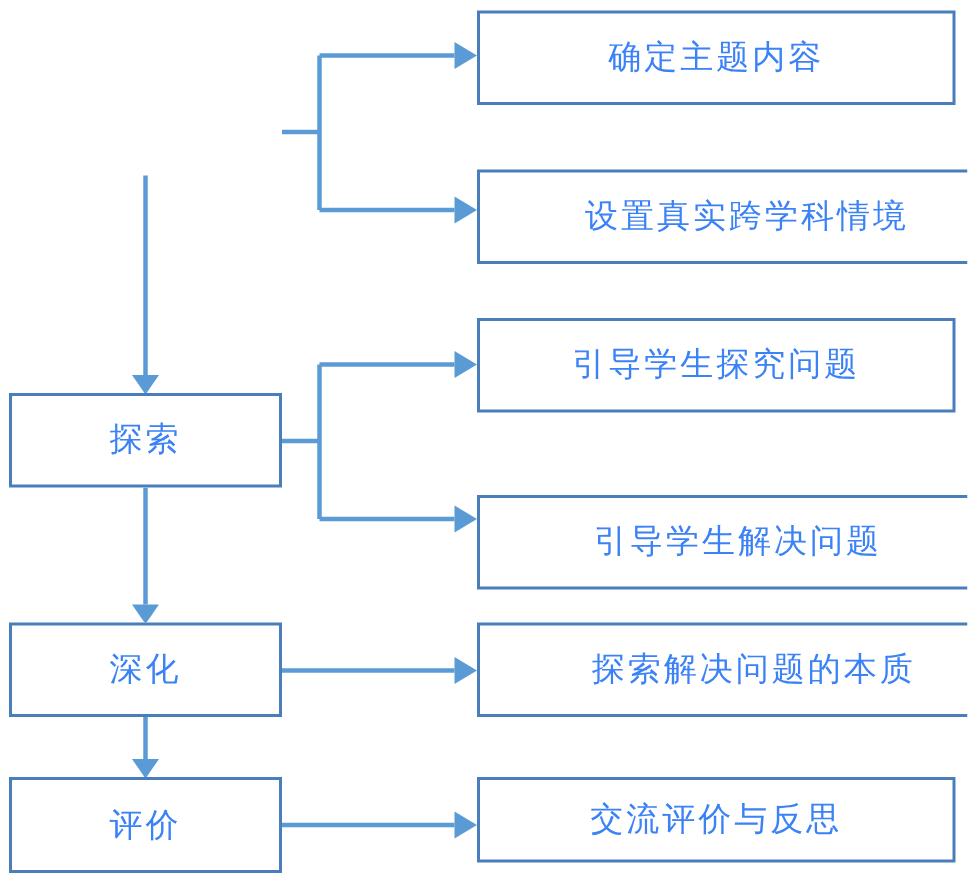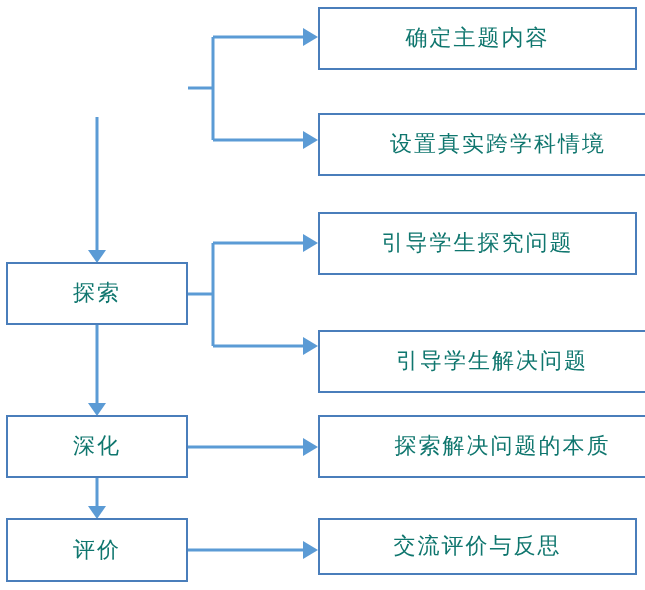--- a/index.html
+++ b/index.html
@@ -18,21 +18,21 @@
     overflow: hidden;
   }
   .node {
     position: absolute;
     box-sizing: border-box;
     border: 2px solid #4A7EBB;
     background: #ffffff;
     display: flex;
     align-items: center;
     justify-content: center;
-    color: #0f766e;
+    color: #3b82f6;
     line-height: 1.1;
     white-space: nowrap;
   }
   .node-stage {
     font-size: 22px;
     letter-spacing: 2px;
   }
   .node-task {
     font-size: 22px;
     letter-spacing: 2px;

